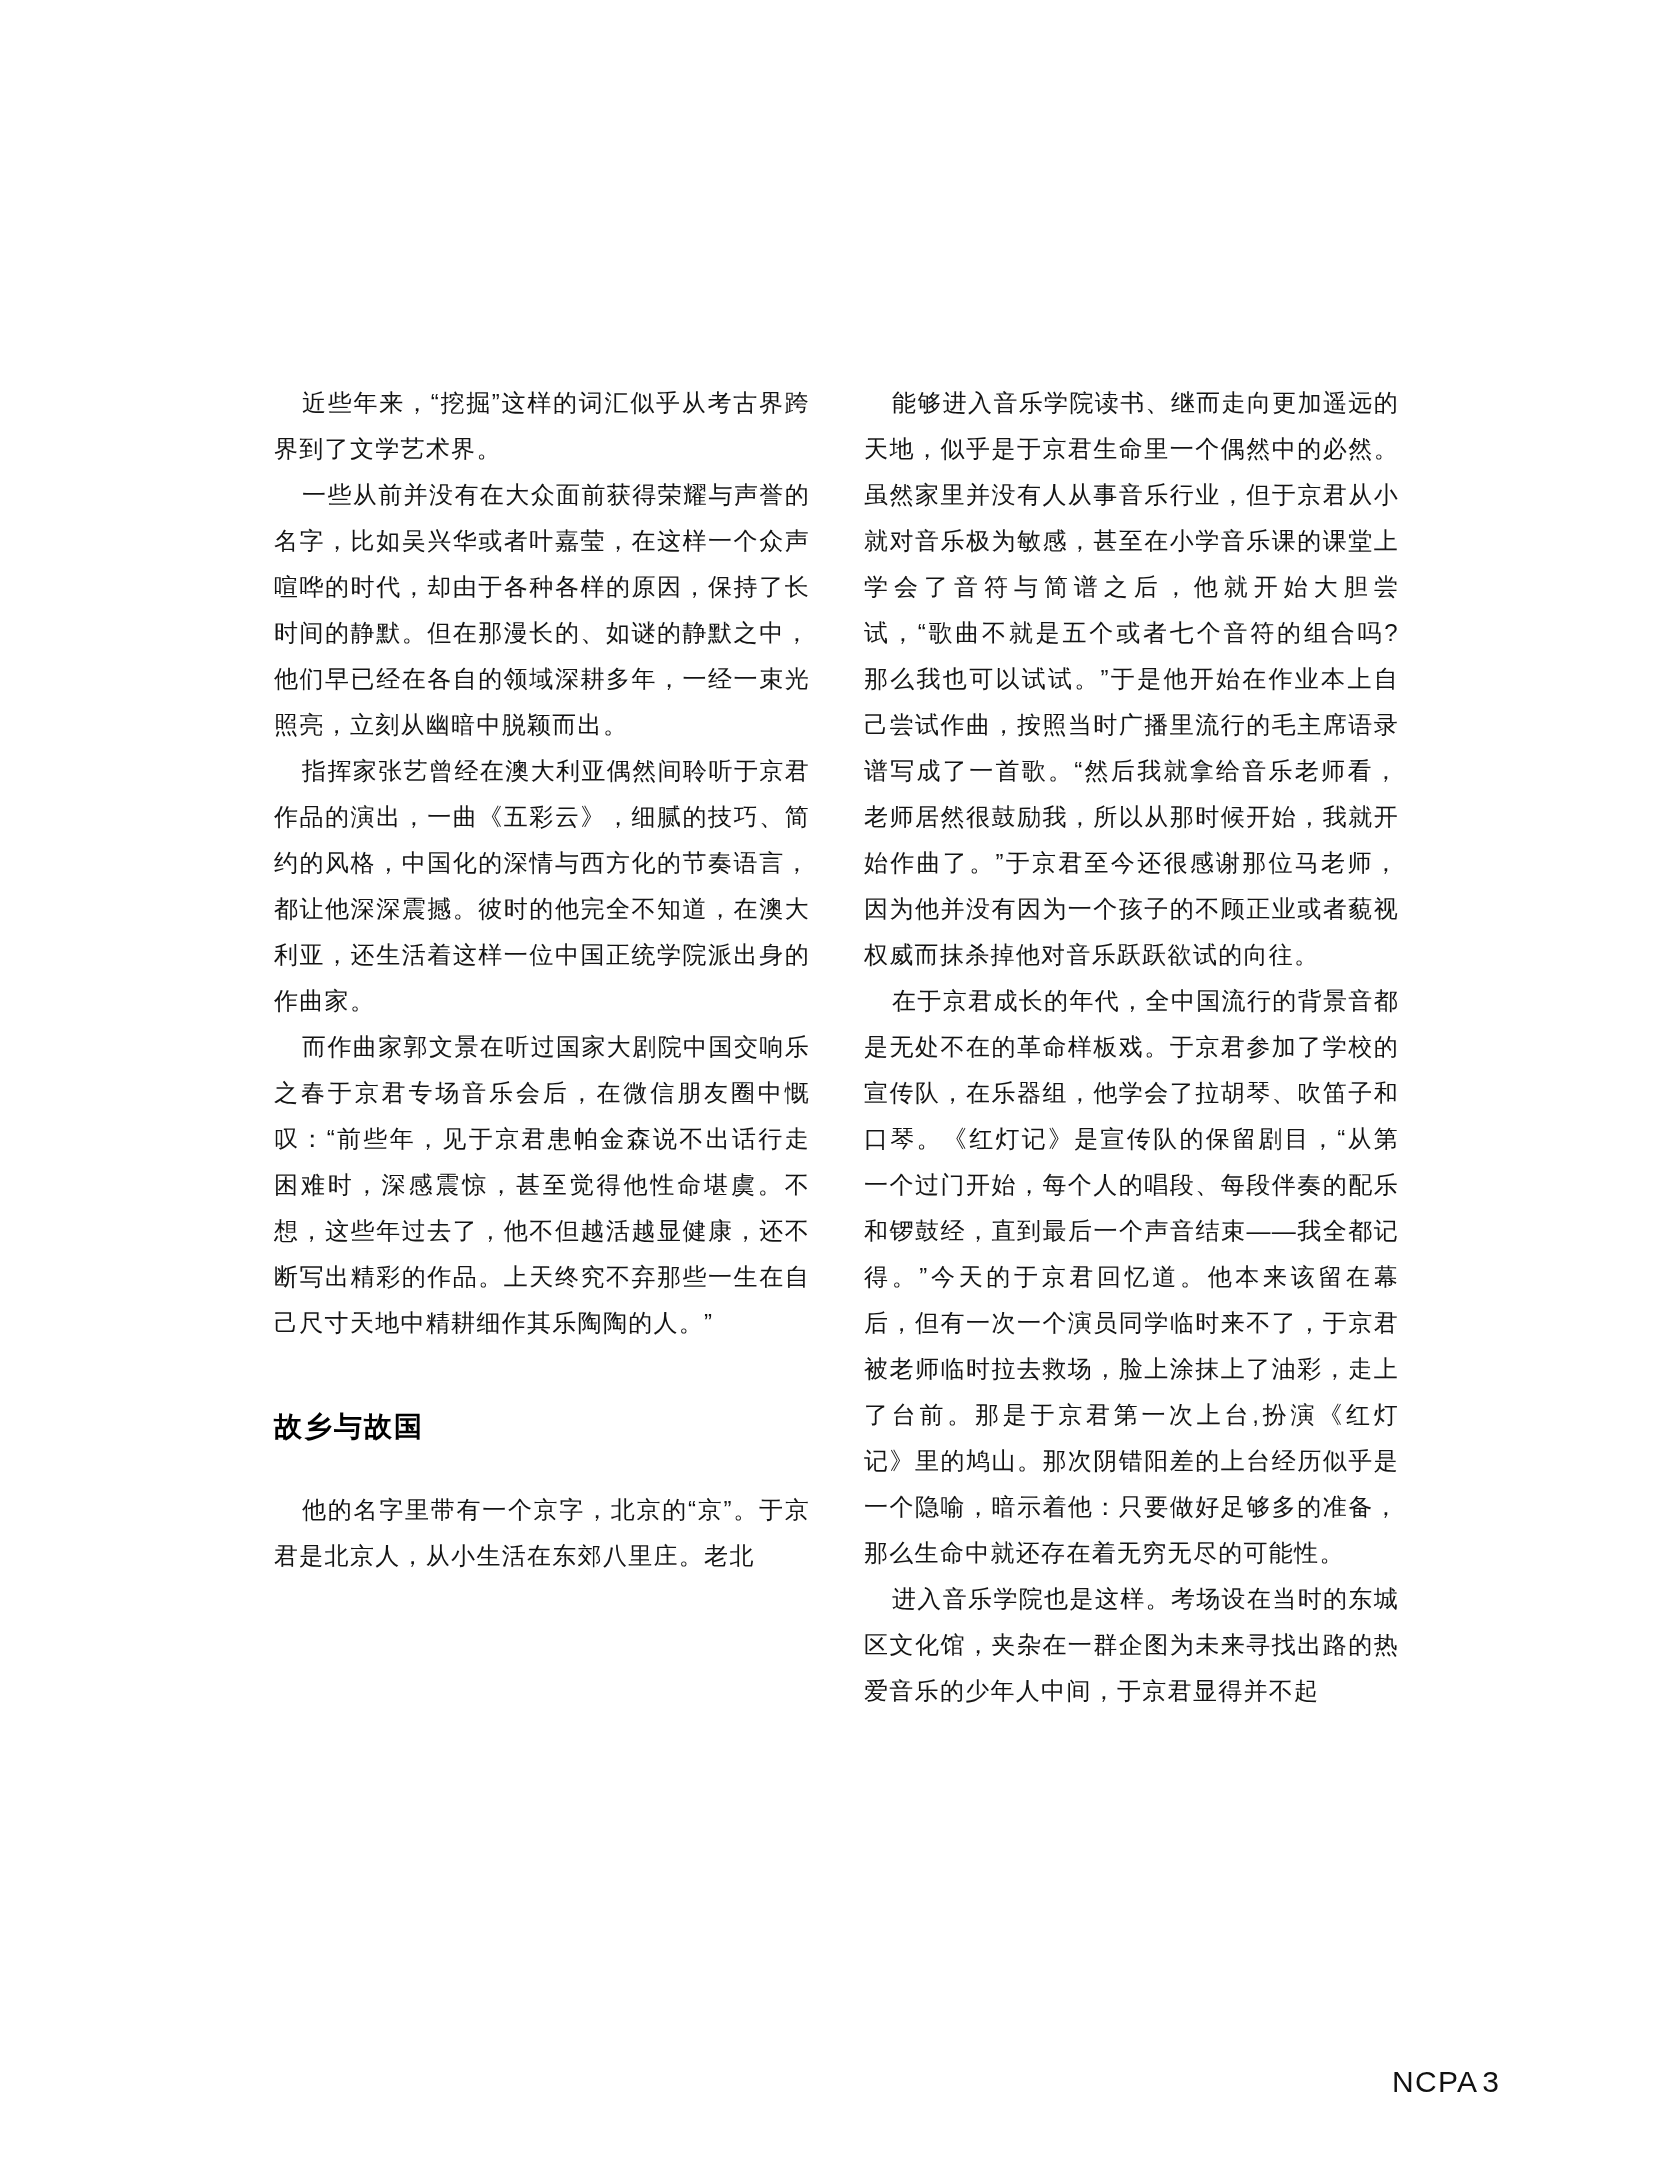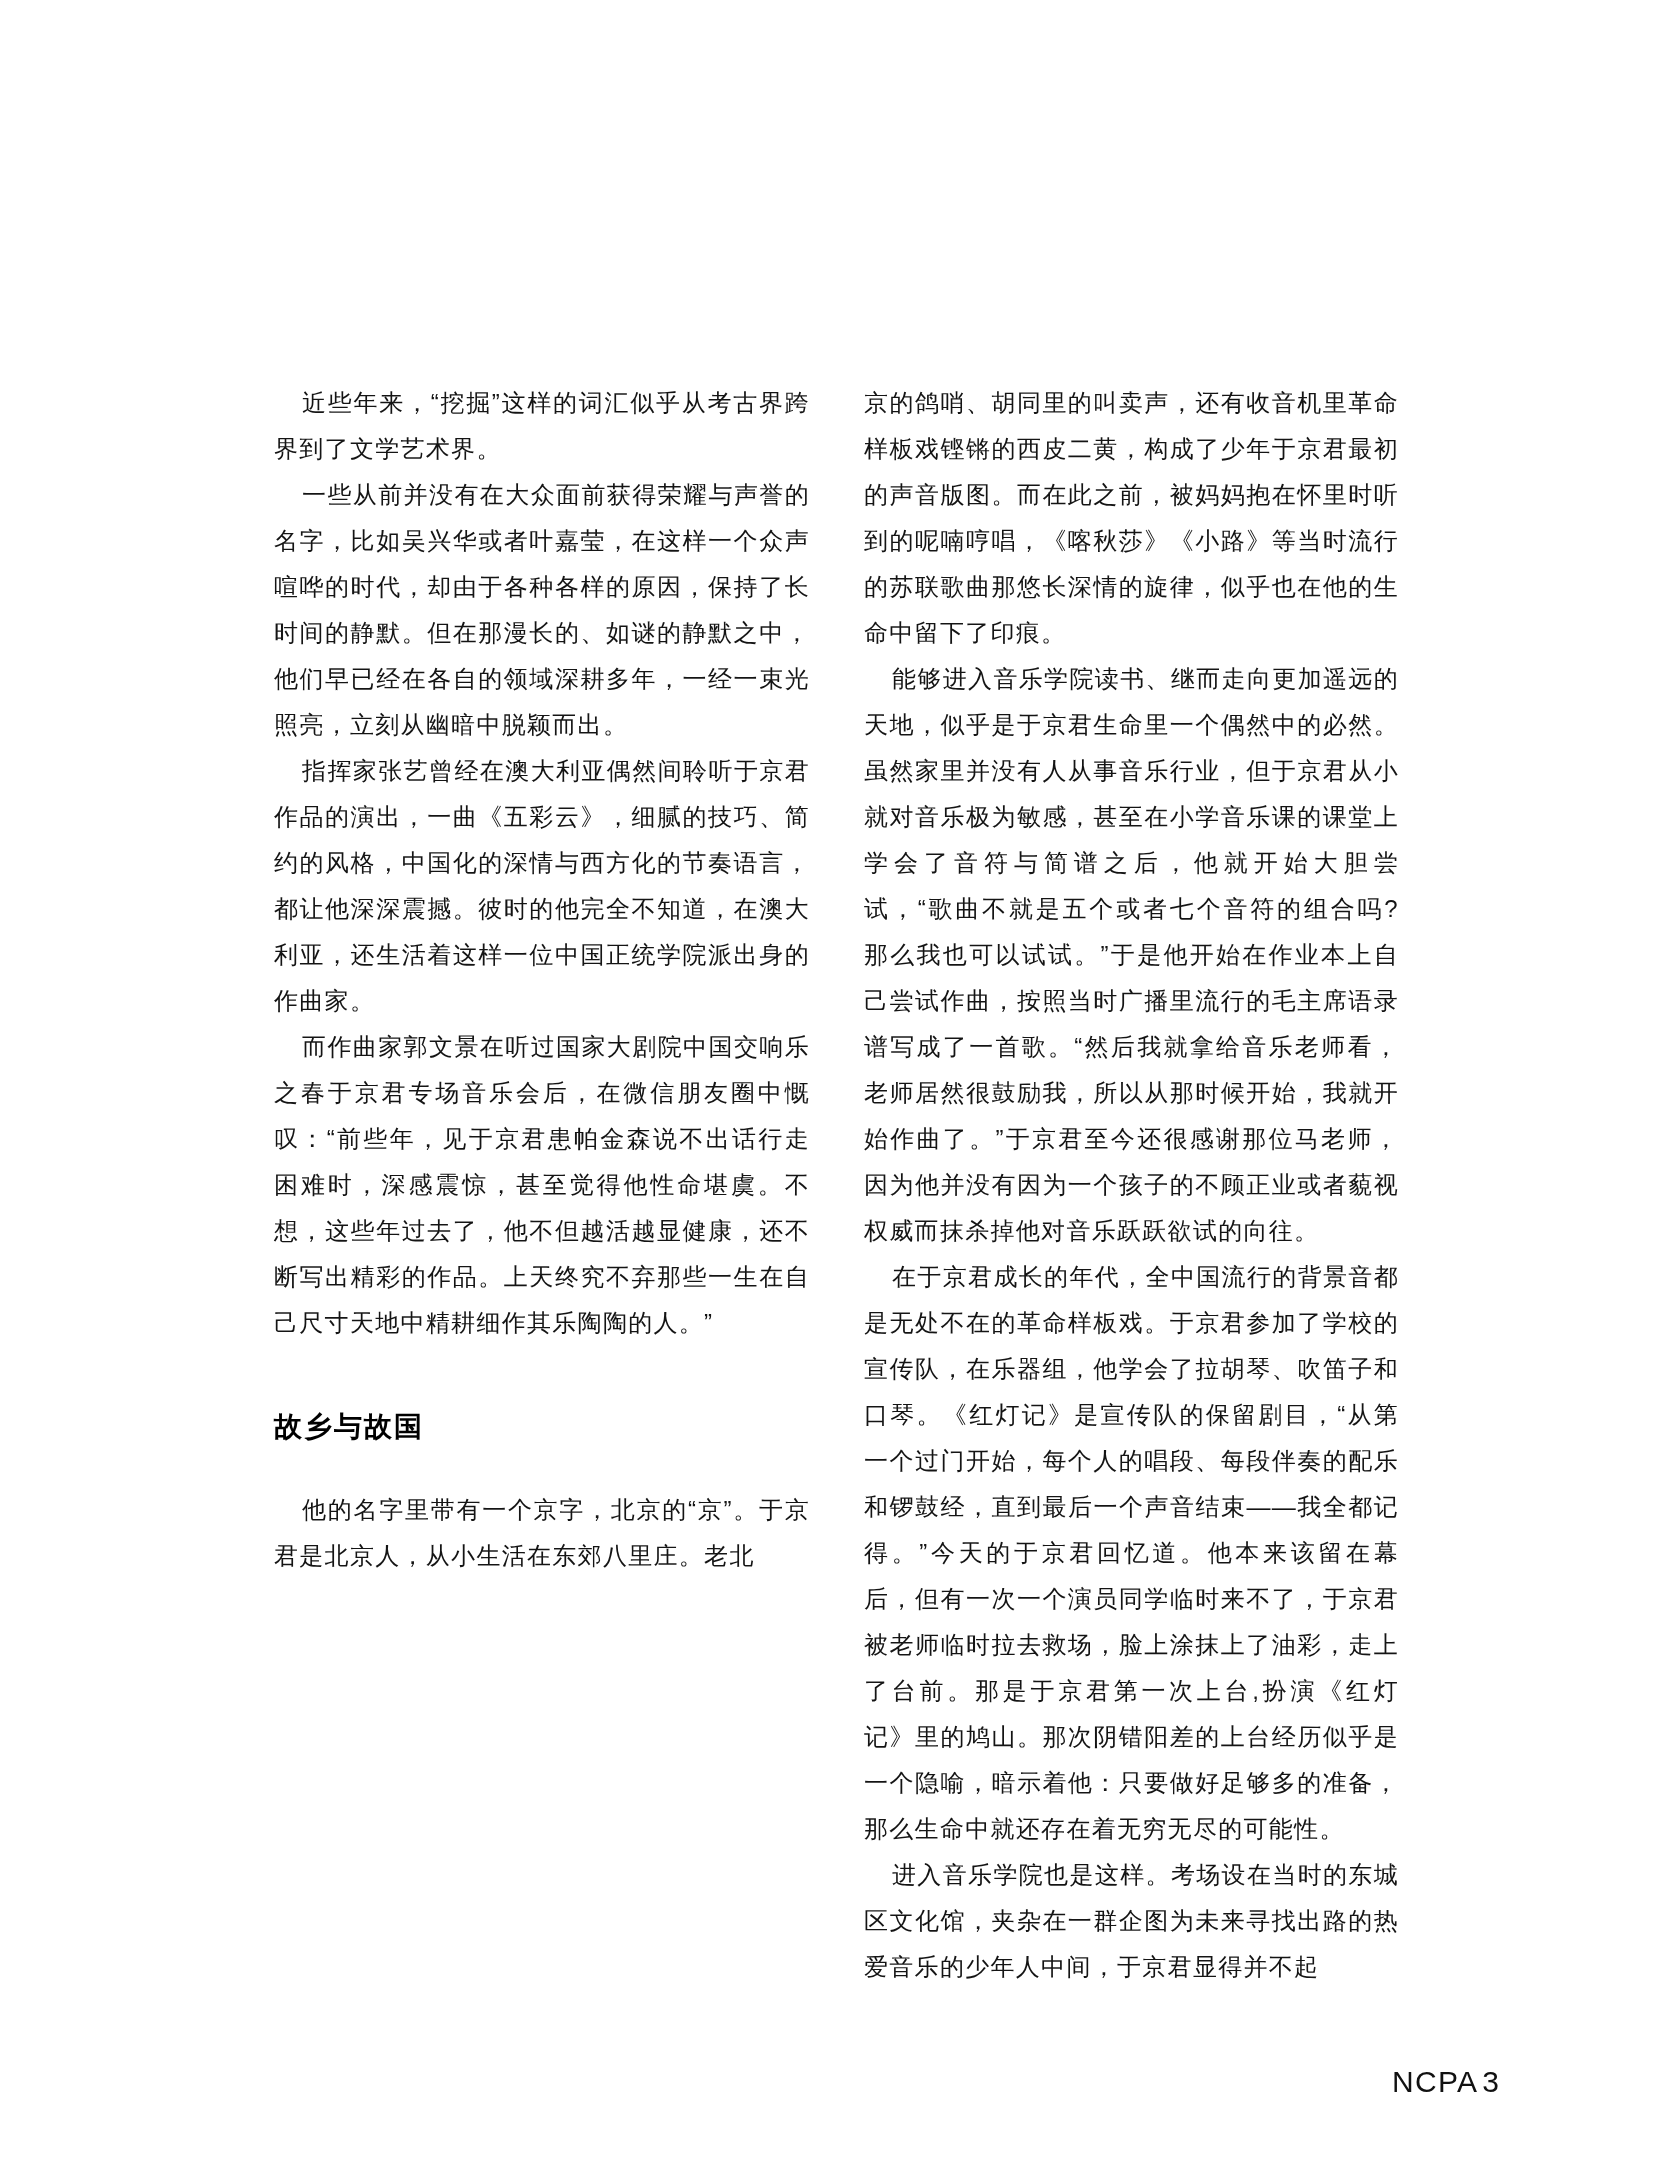--- a/index.html
+++ b/index.html
@@ -64,21 +64,20 @@
   <section class="col col-left">
     <p>近些年来，“挖掘”这样的词汇似乎从考古界跨界到了文学艺术界。</p>
     <p>一些从前并没有在大众面前获得荣耀与声誉的名字，比如吴兴华或者叶嘉莹，在这样一个众声喧哗的时代，却由于各种各样的原因，保持了长时间的静默。但在那漫长的、如谜的静默之中，他们早已经在各自的领域深耕多年，一经一束光照亮，立刻从幽暗中脱颖而出。</p>
     <p>指挥家张艺曾经在澳大利亚偶然间聆听于京君作品的演出，一曲《五彩云》，细腻的技巧、简约的风格，中国化的深情与西方化的节奏语言，都让他深深震撼。彼时的他完全不知道，在澳大利亚，还生活着这样一位中国正统学院派出身的作曲家。</p>
     <p>而作曲家郭文景在听过国家大剧院中国交响乐之春于京君专场音乐会后，在微信朋友圈中慨叹：“前些年，见于京君患帕金森说不出话行走困难时，深感震惊，甚至觉得他性命堪虞。不想，这些年过去了，他不但越活越显健康，还不断写出精彩的作品。上天终究不弃那些一生在自己尺寸天地中精耕细作其乐陶陶的人。”</p>
     <h2 class="section-heading">故乡与故国</h2>
     <p>他的名字里带有一个京字，北京的“京”。于京君是北京人，从小生活在东郊八里庄。老北</p>
   </section>
 
   <section class="col col-right">
-    <p class="no-indent">京的鸽哨、胡同里的叫卖声，还有收音机里革命样板戏铿锵的西皮二黄，构成了少年于京君最初的声音版图。而在此之前，被妈妈抱在怀里时听到的呢喃哼唱，《喀秋莎》《小路》等当时流行的苏联歌曲那悠长深情的旋律，似乎也在他的生命中留下了印痕。</p>
     <p>能够进入音乐学院读书、继而走向更加遥远的天地，似乎是于京君生命里一个偶然中的必然。虽然家里并没有人从事音乐行业，但于京君从小就对音乐极为敏感，甚至在小学音乐课的课堂上学会了音符与简谱之后，他就开始大胆尝试，“歌曲不就是五个或者七个音符的组合吗? 那么我也可以试试。”于是他开始在作业本上自己尝试作曲，按照当时广播里流行的毛主席语录谱写成了一首歌。“然后我就拿给音乐老师看，老师居然很鼓励我，所以从那时候开始，我就开始作曲了。”于京君至今还很感谢那位马老师，因为他并没有因为一个孩子的不顾正业或者藐视权威而抹杀掉他对音乐跃跃欲试的向往。</p>
     <p>在于京君成长的年代，全中国流行的背景音都是无处不在的革命样板戏。于京君参加了学校的宣传队，在乐器组，他学会了拉胡琴、吹笛子和口琴。《红灯记》是宣传队的保留剧目，“从第一个过门开始，每个人的唱段、每段伴奏的配乐和锣鼓经，直到最后一个声音结束——我全都记得。”今天的于京君回忆道。他本来该留在幕后，但有一次一个演员同学临时来不了，于京君被老师临时拉去救场，脸上涂抹上了油彩，走上了台前。那是于京君第一次上台,扮演《红灯记》里的鸠山。那次阴错阳差的上台经历似乎是一个隐喻，暗示着他：只要做好足够多的准备，那么生命中就还存在着无穷无尽的可能性。</p>
     <p>进入音乐学院也是这样。考场设在当时的东城区文化馆，夹杂在一群企图为未来寻找出路的热爱音乐的少年人中间，于京君显得并不起</p>
   </section>
 
   <div class="footer">
     <span class="brand">NCPA</span><span>30</span>
   </div>
 
 </div>

